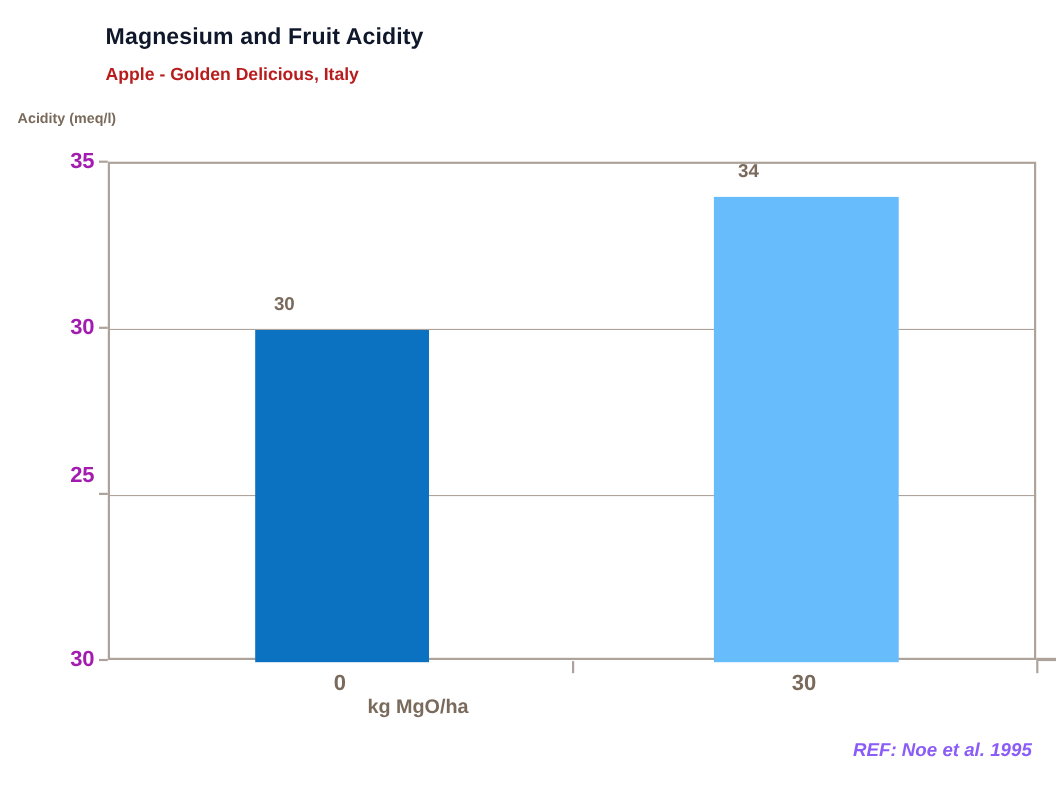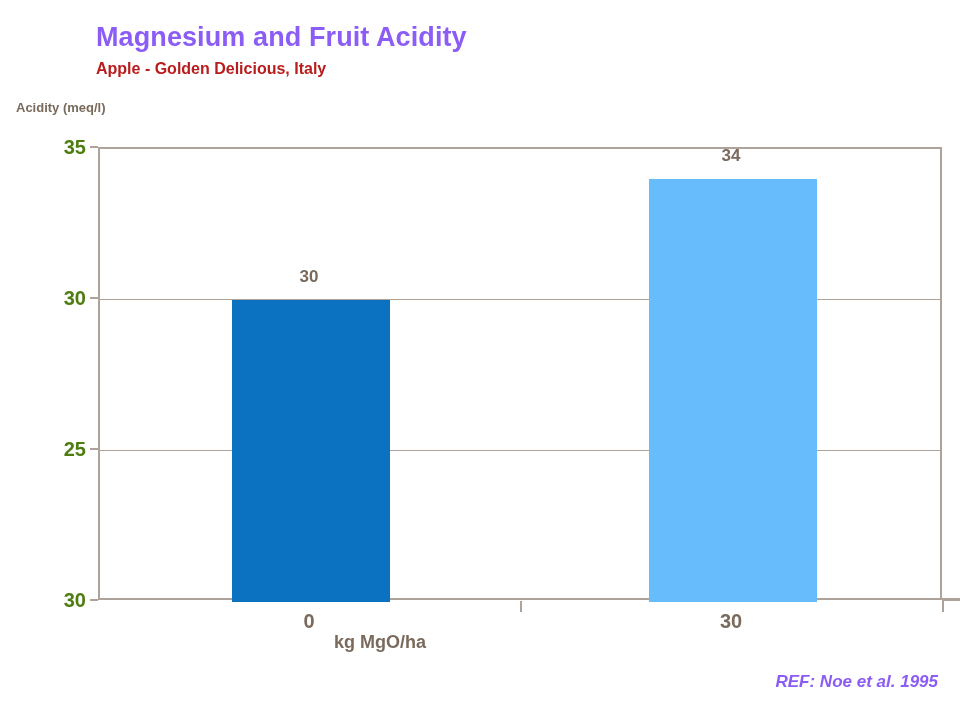--- a/index.html
+++ b/index.html
@@ -14,23 +14,23 @@
     overflow: hidden;
     font-family: "Liberation Sans", sans-serif;
     -webkit-font-smoothing: antialiased;
   }
 
   
   #chart-title {
     position: absolute;
     left: 96px;
     top: 22px;
-    font-size: 27px;
+    font-size: 21px;
     font-weight: bold;
-    color: #8b5cf6;
+    color: #0f172a;
     letter-spacing: 0.1px;
     white-space: nowrap;
   }
   #chart-subtitle {
     position: absolute;
     left: 96px;
     top: 60px;
     font-size: 16px;
     font-weight: bold;
     color: #b91c1c;
@@ -83,33 +83,32 @@
     bottom: 0;
   }
   #bar-0 { background: #0A72C0; }
   #bar-1 { background: #67BDFC; }
 
   .bar-value {
     position: absolute;
     font-size: 17px;
     font-weight: bold;
     color: #7A6A5C;
-    text-align: center;
     white-space: nowrap;
   }
 
   
   .y-tick-label {
     position: absolute;
     right: 0;
     width: 78px;
     text-align: right;
     font-size: 20px;
     font-weight: bold;
-    color: #4d7c0f;
+    color: #a21caf;
     transform: translateY(-50%);
   }
   .y-tick-mark {
     position: absolute;
     width: 8px;
     height: 2px;
     background: #ADA39B;
   }
   .x-tick-label {
     position: absolute;
@@ -175,21 +174,21 @@
 <div id="x-tick-mark-mid"></div>
 <div id="x-axis-endcap"></div>
 <div id="x-axis-overhang"></div>
 
 <div id="x-axis-title">kg MgO/ha</div>
 
 <div id="reference-note">REF: Noe et al. 1995</div>
 
 <div class="y-tick-label" style="top: 600px; right: 874px;">30</div>
 <div class="y-tick-mark" style="left: 90px; top: 599px;"></div>
-<div class="y-tick-label" style="top: 449px; right: 874px;">25</div>
+<div class="y-tick-label" style="top: 433px; right: 874px;">25</div>
 <div class="y-tick-mark" style="left: 90px; top: 448px;"></div>
 <div class="y-tick-label" style="top: 298px; right: 874px;">30</div>
 <div class="y-tick-mark" style="left: 90px; top: 297px;"></div>
 <div class="y-tick-label" style="top: 147px; right: 874px;">35</div>
 <div class="y-tick-mark" style="left: 90px; top: 146px;"></div>
 <div class="bar-value" style="left: 249px; width: 120px; top: 267px;">30</div>
 <div class="x-tick-label" style="left: 249px; width: 120px;">0</div>
 <div class="bar-value" style="left: 671px; width: 120px; top: 146.2px;">34</div>
 <div class="x-tick-label" style="left: 671px; width: 120px;">30</div>
 

